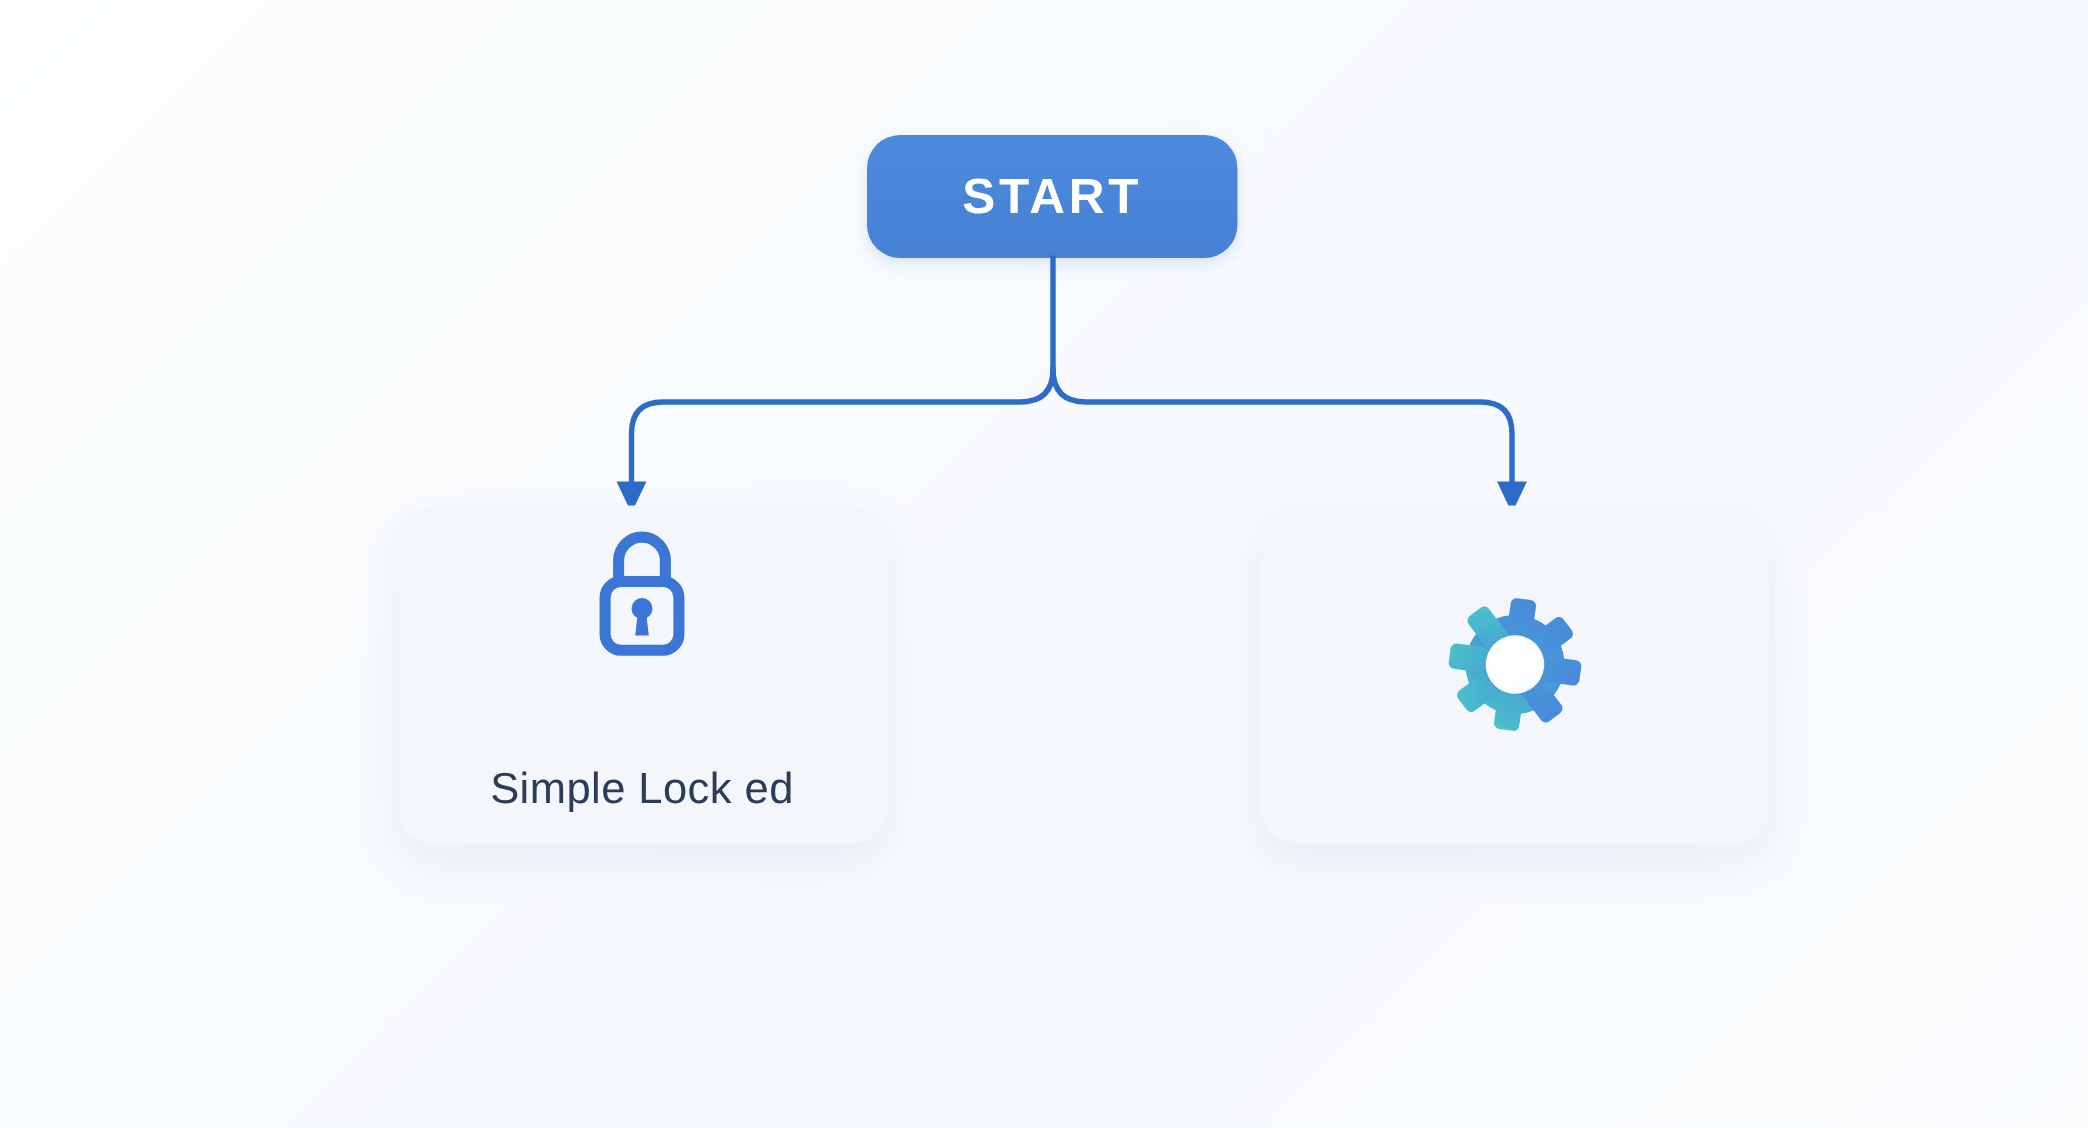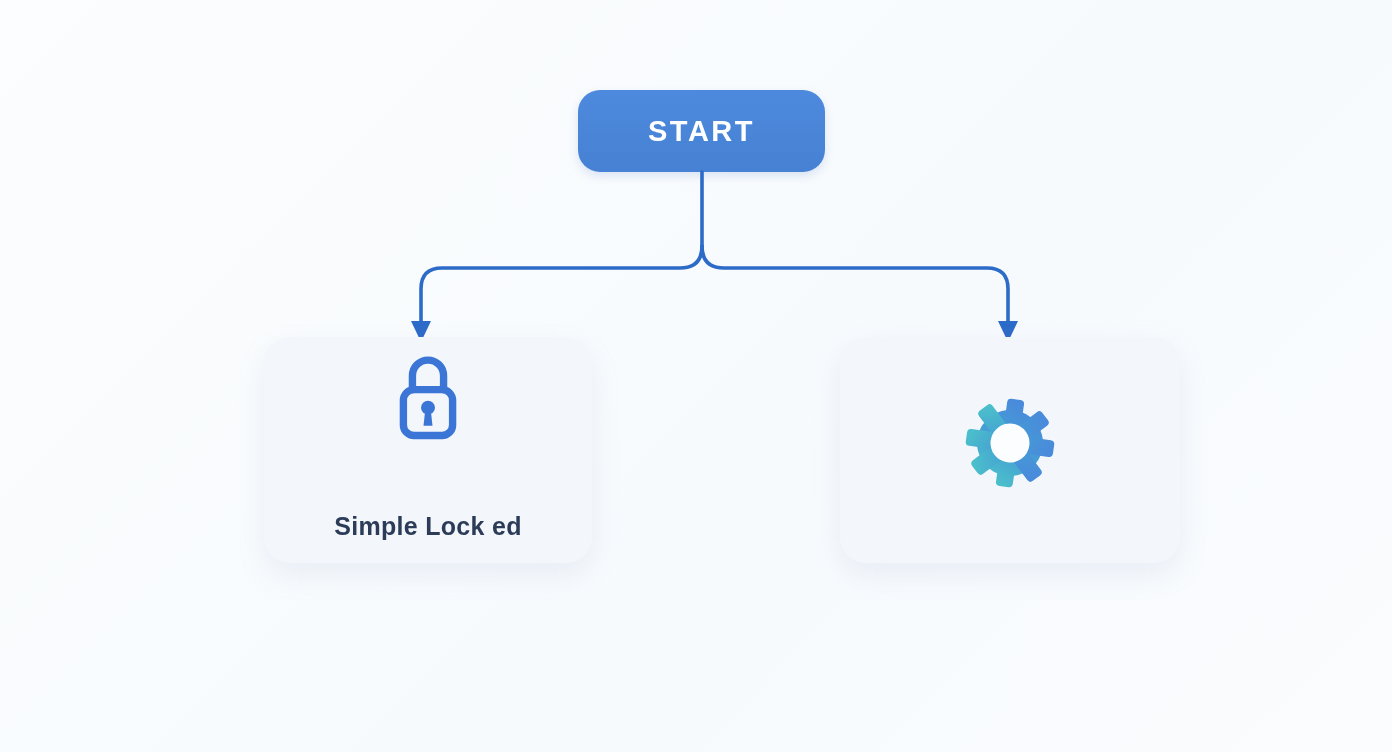--- a/index.html
+++ b/index.html
@@ -33,21 +33,21 @@
     display: flex;
     align-items: center;
     justify-content: center;
     box-shadow: 0 4px 10px rgba(70, 120, 200, 0.18);
     border: none;
     cursor: pointer;
   }
 
   .start-node span {
     color: #ffffff;
-    font-size: 29px;
+    font-size: 33px;
     font-weight: bold;
     letter-spacing: 2.5px;
   }
 
   
   .connectors {
     position: absolute;
     inset: 0;
     width: 1392px;
     height: 752px;
@@ -76,22 +76,22 @@
   .option-card .icon-wrap {
     width: 100px;
     height: 104px;
     display: flex;
     align-items: center;
     justify-content: center;
     margin-top: -14px;
   }
 
   .option-card .card-label {
-    font-size: 25px;
-    font-weight: 700;
+    font-size: 29px;
+    font-weight: 400;
     color: #2c3c58;
     letter-spacing: 0.3px;
     white-space: pre;
     margin-top: 45px;
   }
 </style>
 </head>
 <body>
 
 <div class="canvas">

